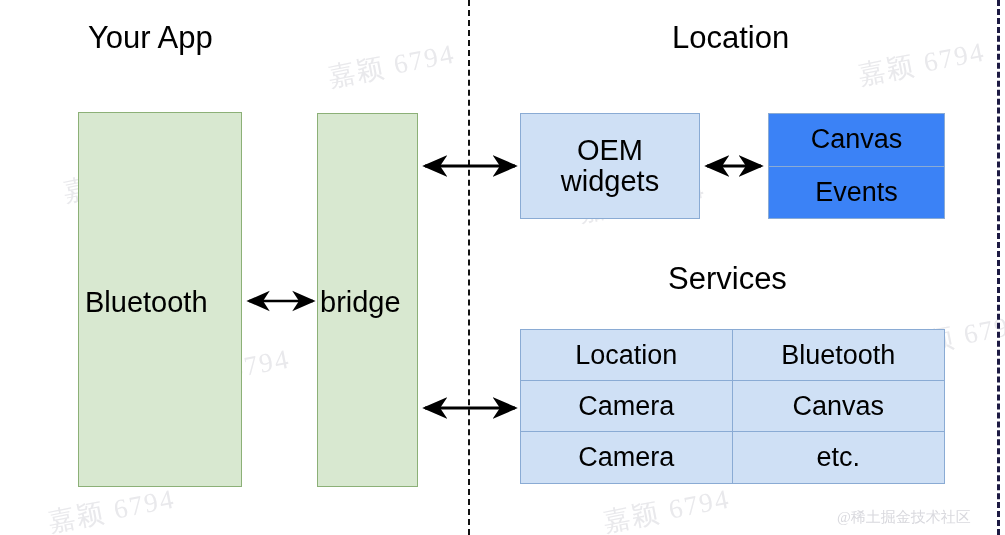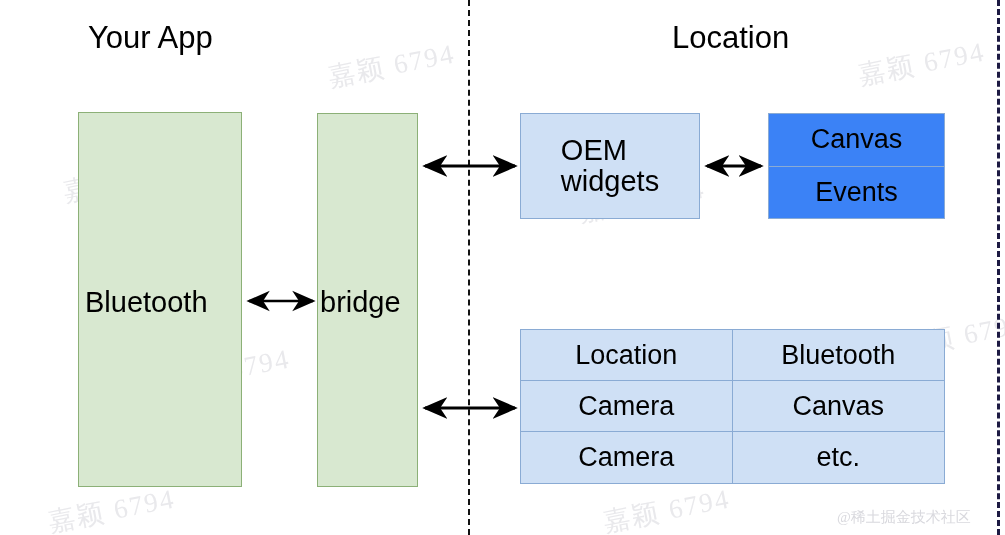--- a/index.html
+++ b/index.html
@@ -64,21 +64,21 @@
     border: 1.4px solid #8cb077;
   }
   .blue-box {
     background: #cfe0f5;
     border: 1.2px solid #8aabd4;
   }
   .box-label {
     font-size: 29px;
     color: #000000;
     line-height: 1.08;
-    text-align: left;
+    text-align: center;
     white-space: pre-line;
   }
   .cell-label {
     font-size: 27px;
     color: #000000;
     text-align: center;
     white-space: nowrap;
   }
 
   
@@ -159,20 +159,21 @@
   <div class="wm" style="left:160px; top:365px;">嘉颖 6794</div>
   <div class="wm" style="left:895px; top:330px;">嘉颖 6794</div>
   <div class="wm" style="left:45px; top:505px;">嘉颖 6794</div>
   <div class="wm" style="left:600px; top:505px;">嘉颖 6794</div>
   <div class="wm" style="left:555px; top:410px;">嘉颖 6794</div>
 
   <div class="heading" style="left:88px; top:20px;">Your App</div>
 
   <div class="heading" style="left:672px; top:20px;">Location</div>
 
+  <div class="heading" style="left:668px; top:261px;">Services</div>
 
   <div class="box green-box" style="left:78px; top:112px; width:164px; height:375px;"></div>
   <div class="overflow-label" style="left:85px; top:286px;">Bluetooth</div>
 
   <div class="box green-box" style="left:317px; top:113px; width:101px; height:374px;"></div>
   <div class="overflow-label" style="left:320px; top:286px;text-align:right;">bridge</div>
 
   <svg class="arrow-svg" style="left:240px; top:287px; width:82px; height:28px;" viewBox="0 0 82 28">
     <defs>
       <marker id="ahL1" markerWidth="9" markerHeight="9" refX="8" refY="4.5" orient="auto">

